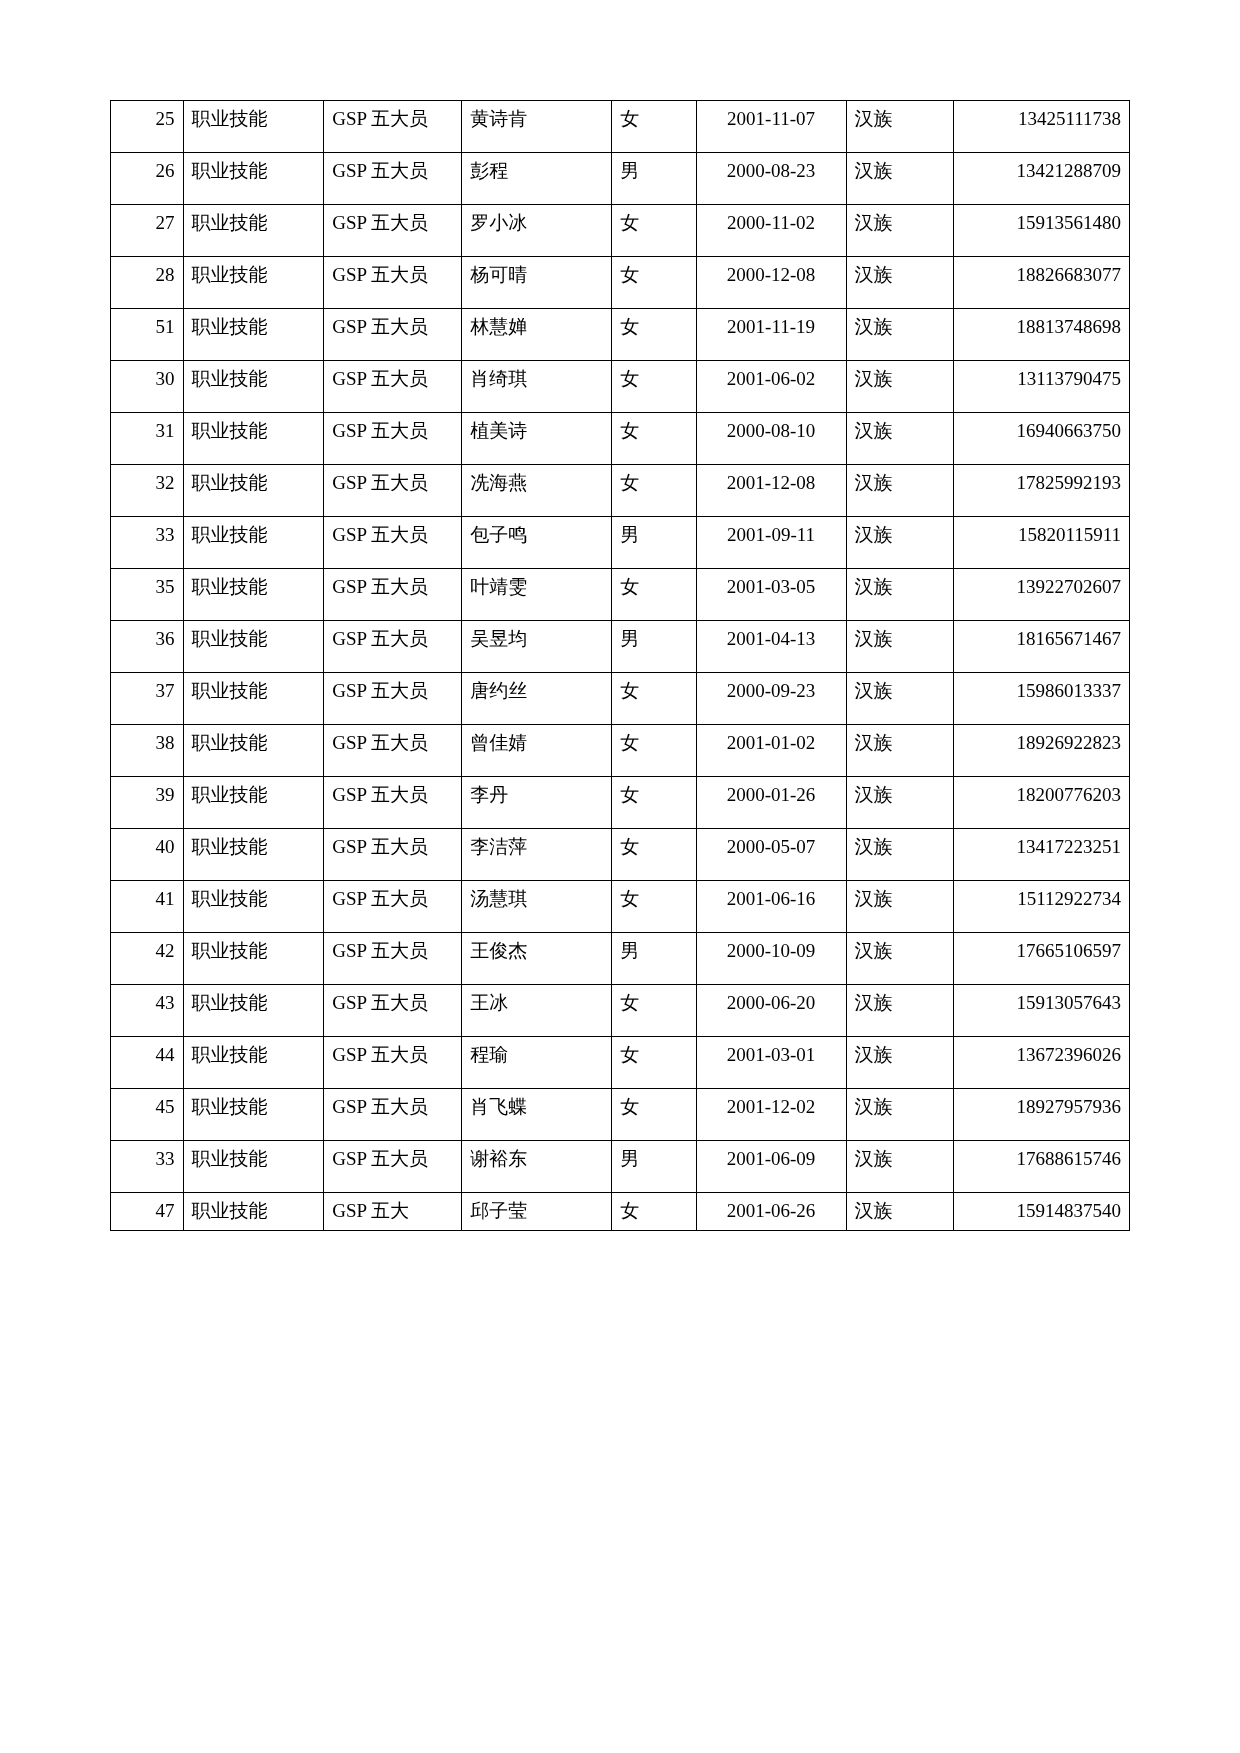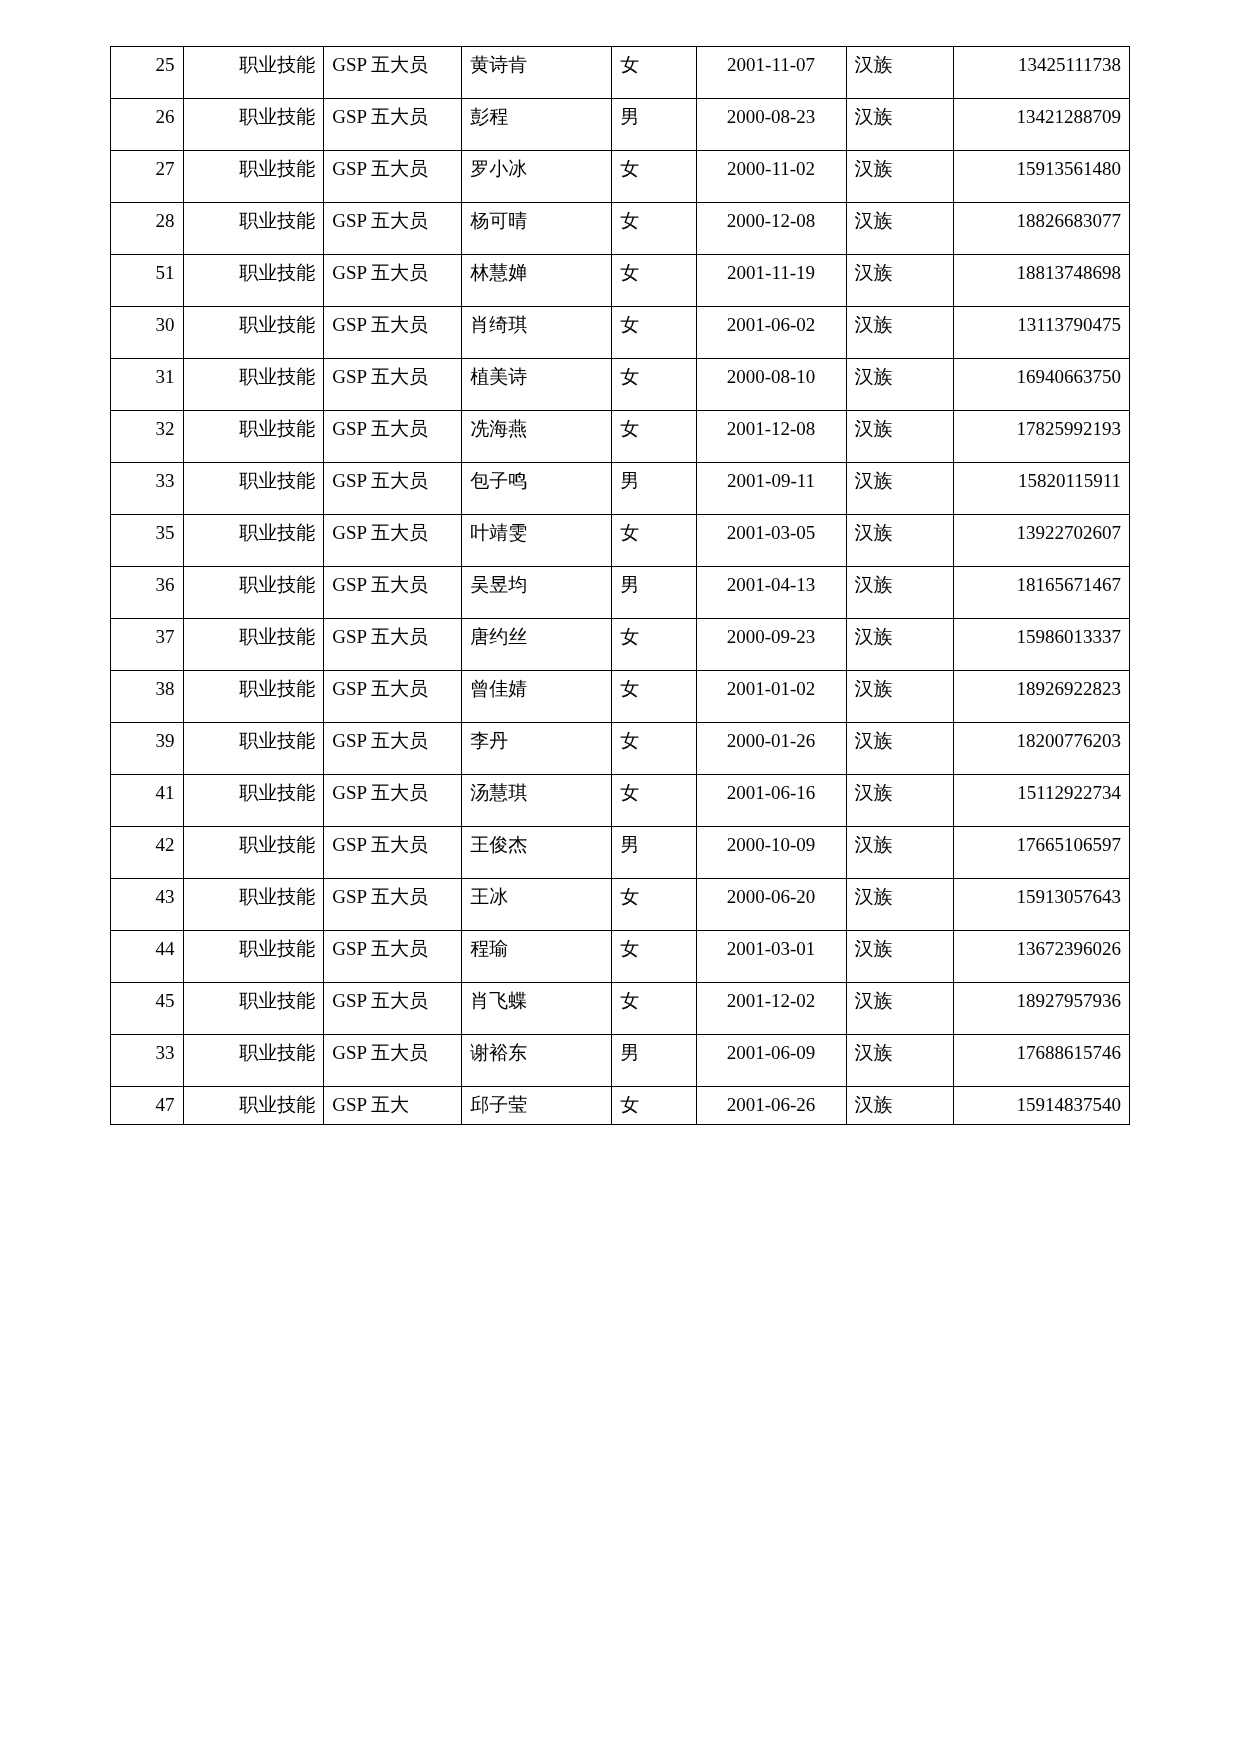--- a/index.html
+++ b/index.html
@@ -11,21 +11,21 @@
     width: 1240px;
     height: 1753px;
     font-family: "Liberation Serif", serif;
     color: #000000;
   }
   .page {
     position: relative;
     width: 1124px;
     height: 1753px;
     box-sizing: border-box;
-    padding: 46px 110px 0 110px;
+    padding: 100px 110px 0 110px;
   }
   table.roster {
     border-collapse: collapse;
     width: 1020px;
     table-layout: fixed;
   }
   table.roster td {
     border: 1px solid #000000;
     padding: 4px 8px;
     font-size: 19px;
@@ -48,21 +48,20 @@
 
   td.index-cell {
     text-align: right;
     vertical-align: bottom;
     padding-right: 10px;
     font-family: "Liberation Serif", serif;
   }
   td.category-cell {
     vertical-align: bottom;
     padding-left: 10px;
-    text-align: right;
   }
   td.program-cell {
     vertical-align: top;
     padding-left: 8px;
     line-height: 1.42;
   }
   td.name-cell {
     vertical-align: bottom;
     padding-left: 10px;
   }
@@ -244,20 +243,30 @@
         <td class="index-cell">39</td>
         <td class="category-cell">职业技能</td>
         <td class="program-cell">GSP 五大员</td>
         <td class="name-cell">李丹</td>
         <td class="gender-cell">女</td>
         <td class="birth-cell">2000-01-26</td>
         <td class="ethnic-cell">汉族</td>
         <td class="phone-cell">18200776203</td>
       </tr>
       <tr>
+        <td class="index-cell">40</td>
+        <td class="category-cell">职业技能</td>
+        <td class="program-cell">GSP 五大员</td>
+        <td class="name-cell">李洁萍</td>
+        <td class="gender-cell">女</td>
+        <td class="birth-cell">2000-05-07</td>
+        <td class="ethnic-cell">汉族</td>
+        <td class="phone-cell">13417223251</td>
+      </tr>
+      <tr>
         <td class="index-cell">41</td>
         <td class="category-cell">职业技能</td>
         <td class="program-cell">GSP 五大员</td>
         <td class="name-cell">汤慧琪</td>
         <td class="gender-cell">女</td>
         <td class="birth-cell">2001-06-16</td>
         <td class="ethnic-cell">汉族</td>
         <td class="phone-cell">15112922734</td>
       </tr>
       <tr>

